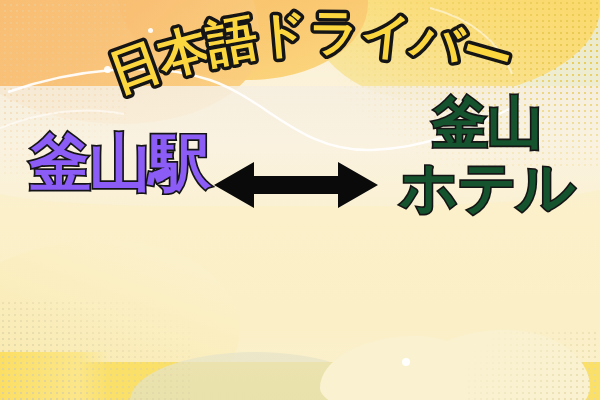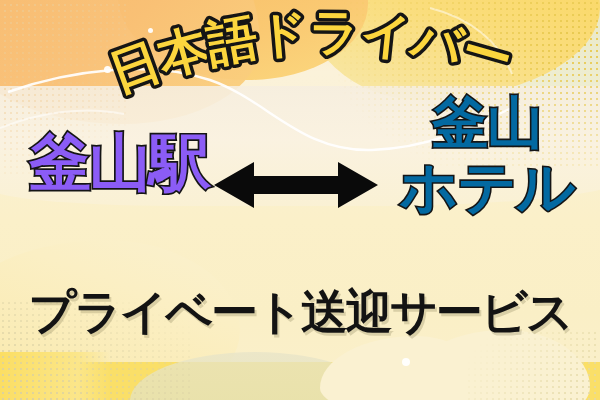--- a/index.html
+++ b/index.html
@@ -182,21 +182,21 @@
     paint-order: stroke fill;
     letter-spacing: -2px;
     white-space: nowrap;
   }
 
   .hotel-block {
     position: absolute;
     left: 378px; top: 96px;
     width: 218px;
     text-align: center;
-    color: #0369a1;
+    color: #14532d;
     font-weight: 700;
     line-height: .96;
     -webkit-text-stroke: 3.2px #151515;
     paint-order: stroke fill;
     letter-spacing: -1px;
   }
   .hotel-line1 { font-size: 56px; display:block; }
   .hotel-line2 { font-size: 58px; display:block; margin-top: 10px; }
 
   .tagline {
@@ -267,15 +267,14 @@
 
   <svg class="arrow" viewBox="0 0 164 50">
     <polygon points="0,25 40,2 40,16 124,16 124,2 164,25 124,48 124,34 40,34 40,48" fill="#0A0A0A"></polygon>
   </svg>
 
   <div class="hotel-block">
     <span class="hotel-line1">釜山</span>
     <span class="hotel-line2">ホテル</span>
   </div>
 
-  <div class="tagline">プライベート送迎サービス</div>
 
 </div>
 
 </body></html>

